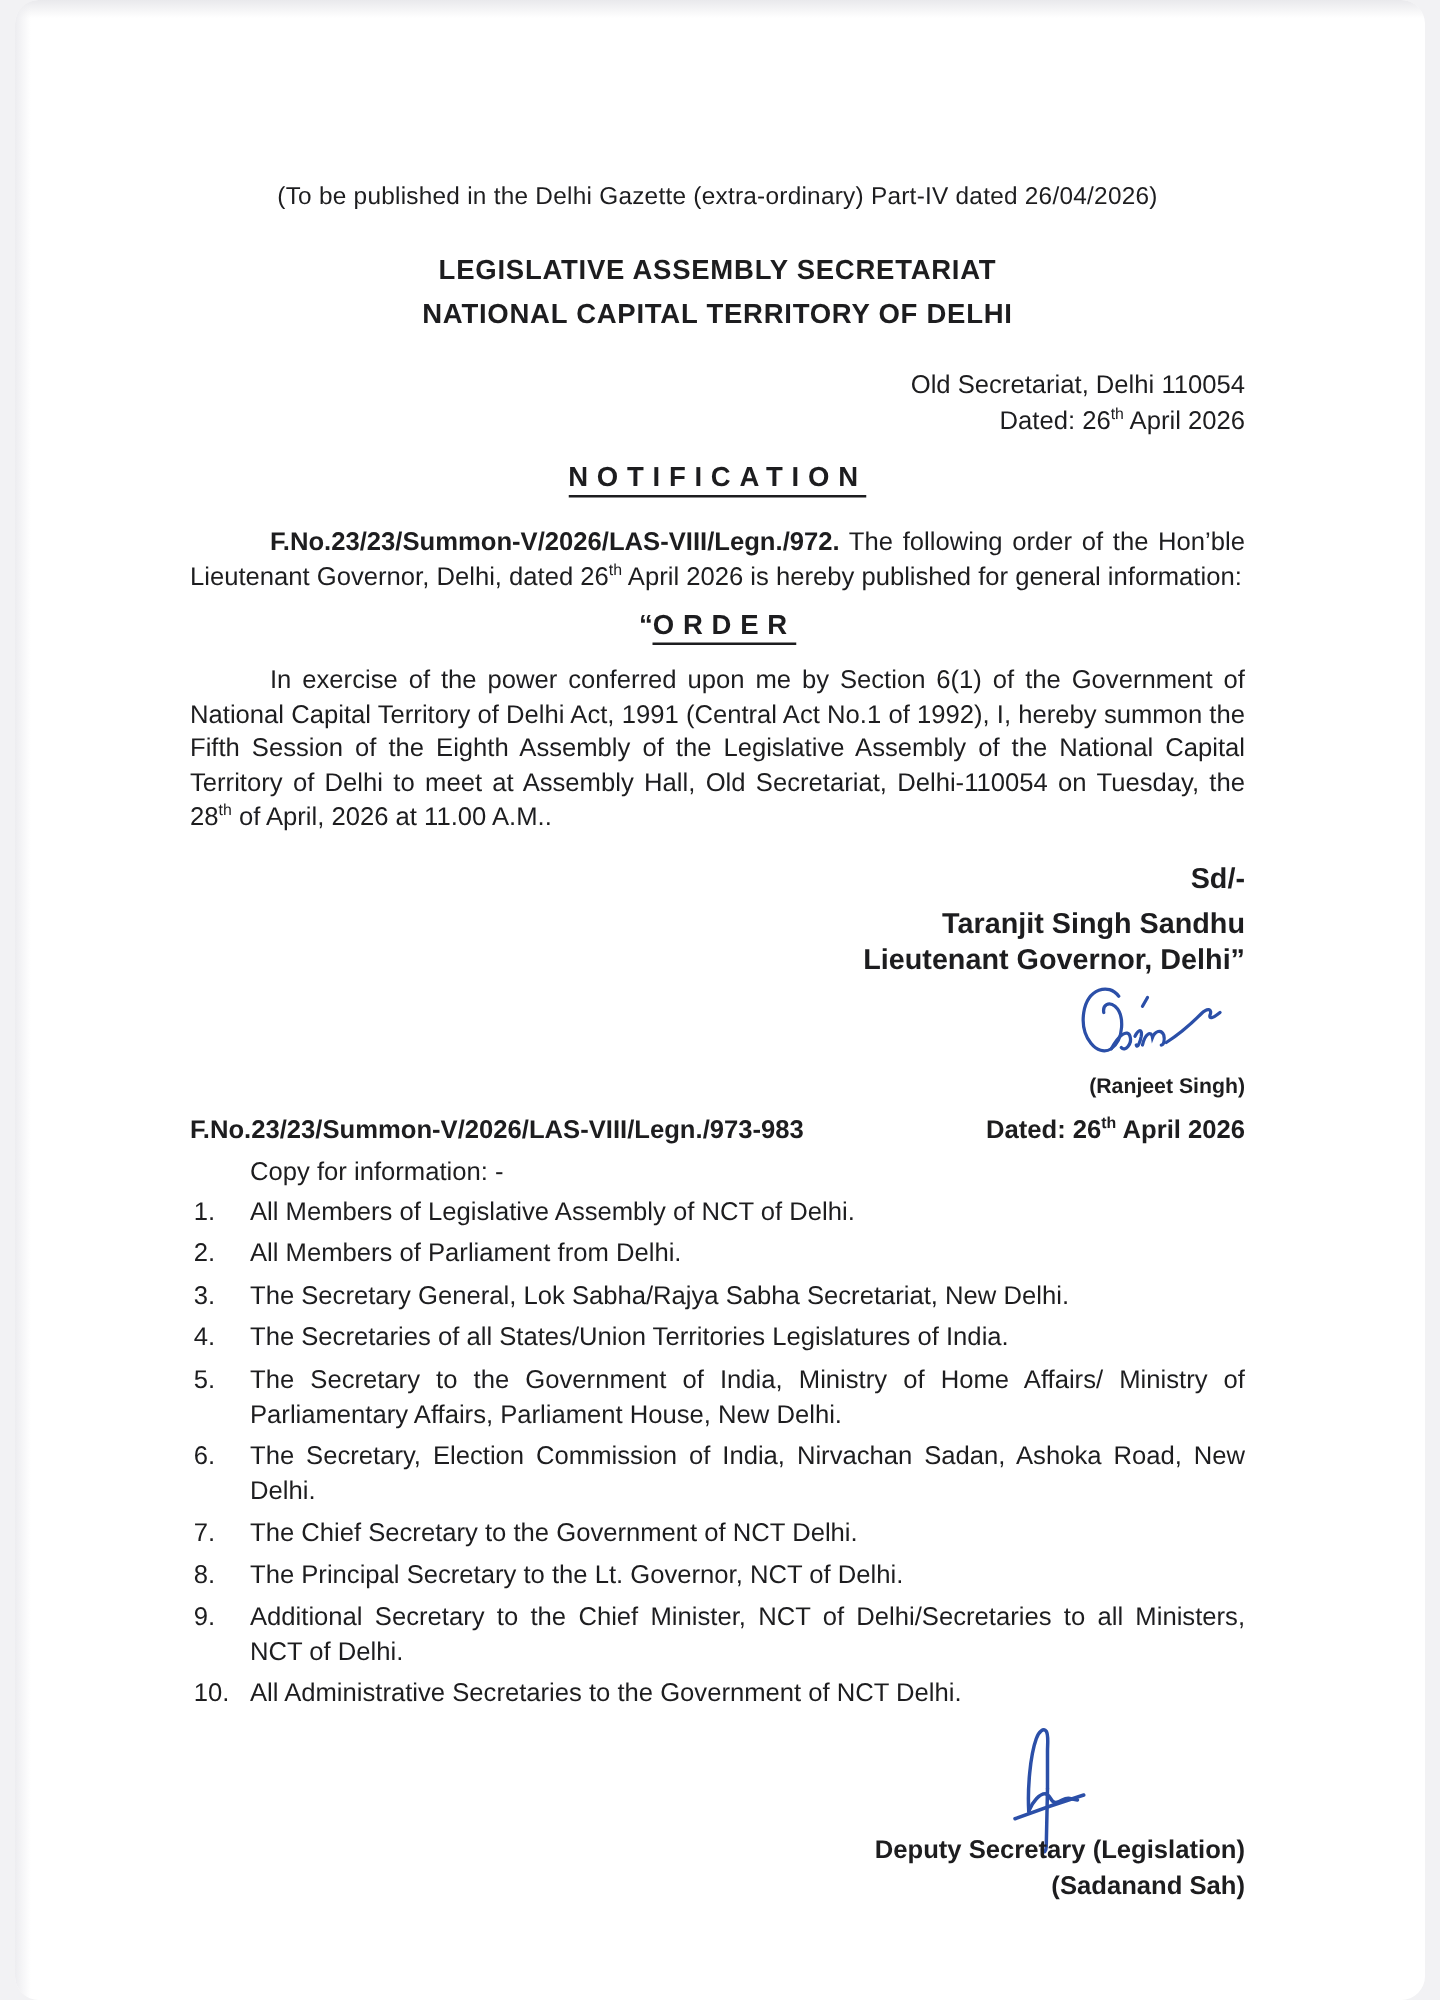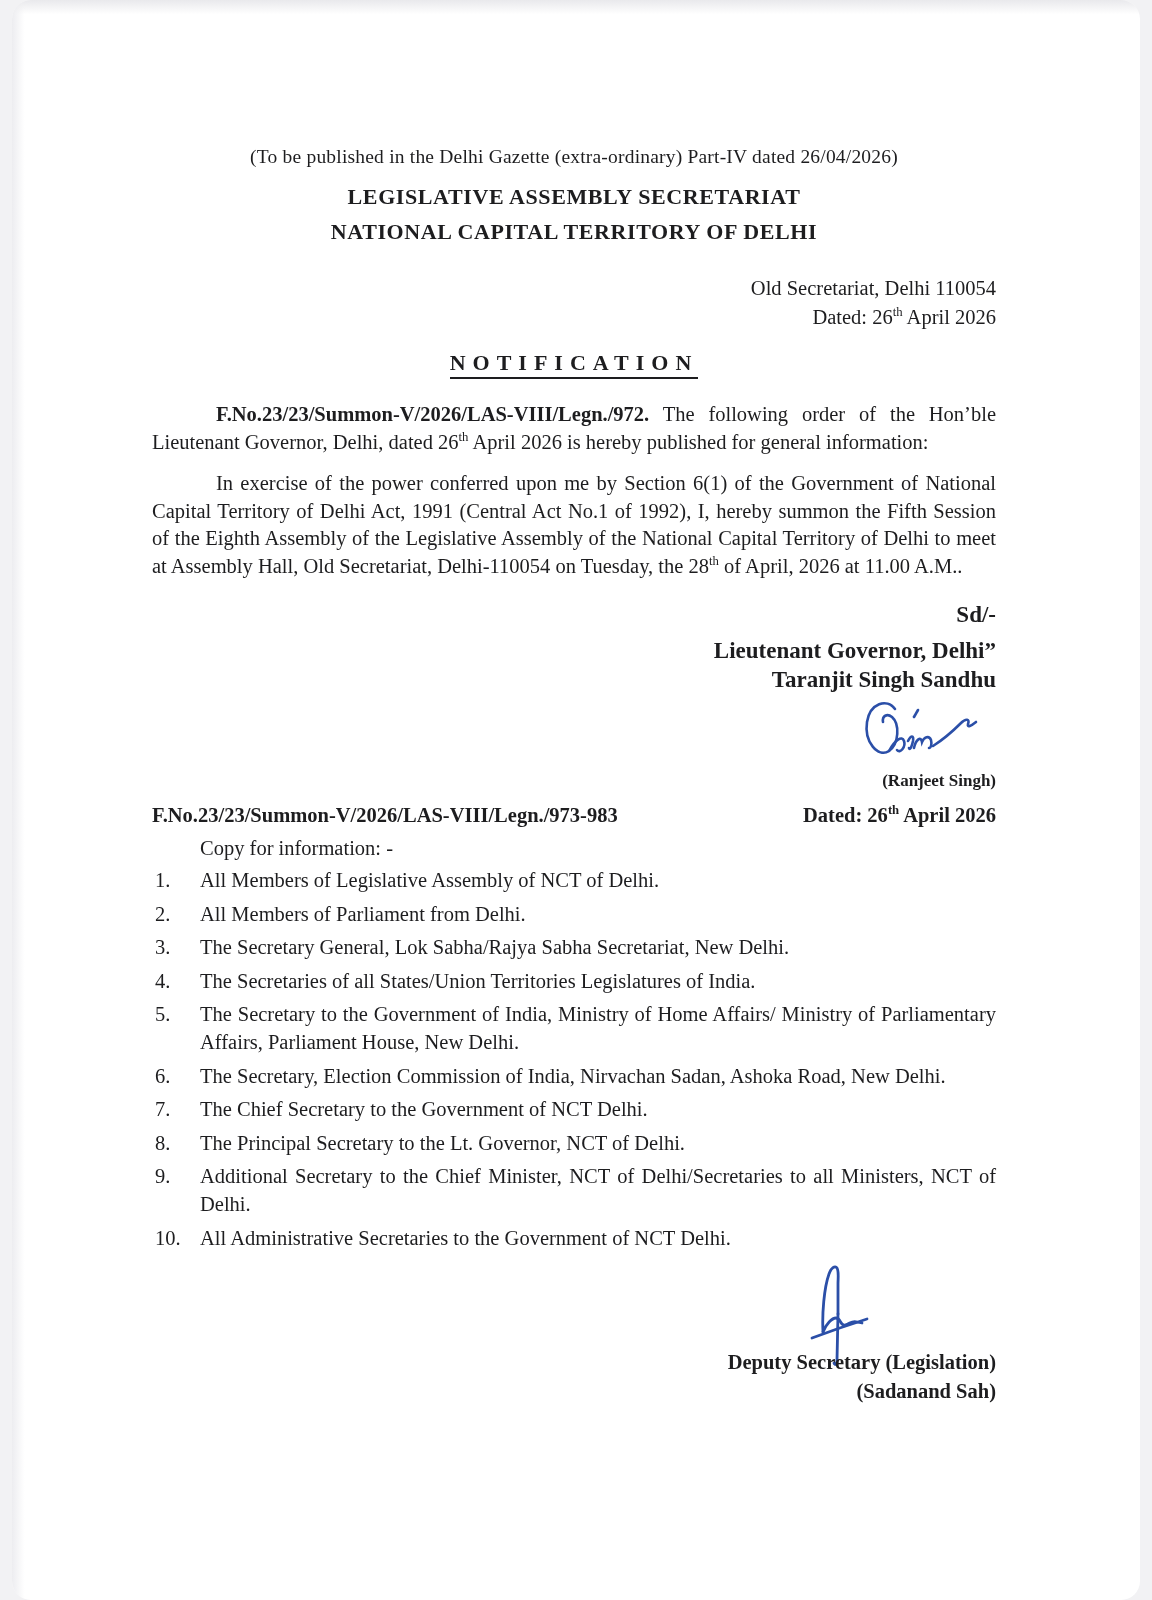--- a/index.html
+++ b/index.html
@@ -6,21 +6,21 @@
     margin: 0;
     padding: 0;
     background: #f2f2f4;
   }
   .page {
     position: relative;
     width: 1128px;
     height: 1600px;
     margin: 0 auto;
     background: #ffffff;
-    font-family: Liberation Serif, serif;
+    font-family: Liberation Sans, sans-serif;
     color: #1d1d1f;
     overflow: hidden;
     border-radius: 19px;
   }
   
   .page::before {
     content: "";
     position: absolute;
     top: 0; left: 0; right: 0;
     height: 16px;
@@ -41,21 +41,21 @@
   }
   .center { text-align: center; }
   .right  { text-align: right; }
   .bold   { font-weight: bold; }
 
   .gazette-line {
     font-size: 19.5px;
     letter-spacing: 0.2px;
   }
   .org-line1 {
-    margin-top: 16px;
+    margin-top: 34px;
     font-size: 22px;
     font-weight: bold;
     letter-spacing: 0.6px;
   }
   .org-line2 {
     margin-top: 9px;
     font-size: 22px;
     font-weight: bold;
     letter-spacing: 0.6px;
   }
@@ -173,27 +173,30 @@
       <div>Old Secretariat, Delhi 110054</div>
       <div><span>Dated: 26</span><sup>th</sup><span> April 2026</span></div>
     </div>
 
     <div class="notif-title-wrap center">
       <span class="heading underlined spread">NOTIFICATION</span>
     </div>
 
     <div class="para para-indent para1"><span class="bold">F.No.23/23/Summon-V/2026/LAS-VIII/Legn./972.</span><span>  The following order of the Hon’ble Lieutenant Governor, Delhi, dated 26</span><sup>th</sup><span> April 2026 is hereby published for general information:</span></div>
 
+    <div class="order-title-wrap center">
+      <span class="heading">“</span><span class="heading underlined spread">ORDER</span>
+    </div>
 
     <div class="para para-indent order-para"><span>In exercise of the power conferred upon me by Section 6(1) of the Government of National Capital Territory of Delhi Act, 1991 (Central Act No.1 of 1992), I, hereby summon the Fifth Session of the Eighth Assembly of the Legislative Assembly of the National Capital Territory of Delhi to meet at Assembly Hall, Old Secretariat, Delhi-110054 on Tuesday, the 28</span><sup>th</sup><span> of April, 2026 at 11.00 A.M..</span></div>
 
     <div class="sd-block right">
       <div class="sd-line">Sd/-</div>
+      <div>Taranjit Singh Sandhu</div>
       <div>Lieutenant Governor, Delhi”</div>
-      <div>Taranjit Singh Sandhu</div>
     </div>
 
     <div class="sig1-wrap">
       <svg class="signature" width="134" height="68" viewBox="0 0 134 68" fill="none">
         <g stroke="var(--ink, #2b4fa8)" stroke-width="2.6" stroke-linecap="round" fill="none">
           <path d="M39,13 C31,2 14,7 11,26 C8,46 22,62 33,55 C43,48 44,28 36,21 C31,17 26,20 27,26"></path>
           <path d="M33,55 C39,44 46,39 48,45 C50,51 44,58 41,54"></path>
           <path d="M52,45 C55,39 58,39 57,45 C56,50 54,55 53,52"></path>
           <path d="M58,21 L62,14"></path>
           <path d="M58,52 C60,43 65,40 66,46 C68,41 73,39 75,44 C76,48 75,52 73,52"></path>

